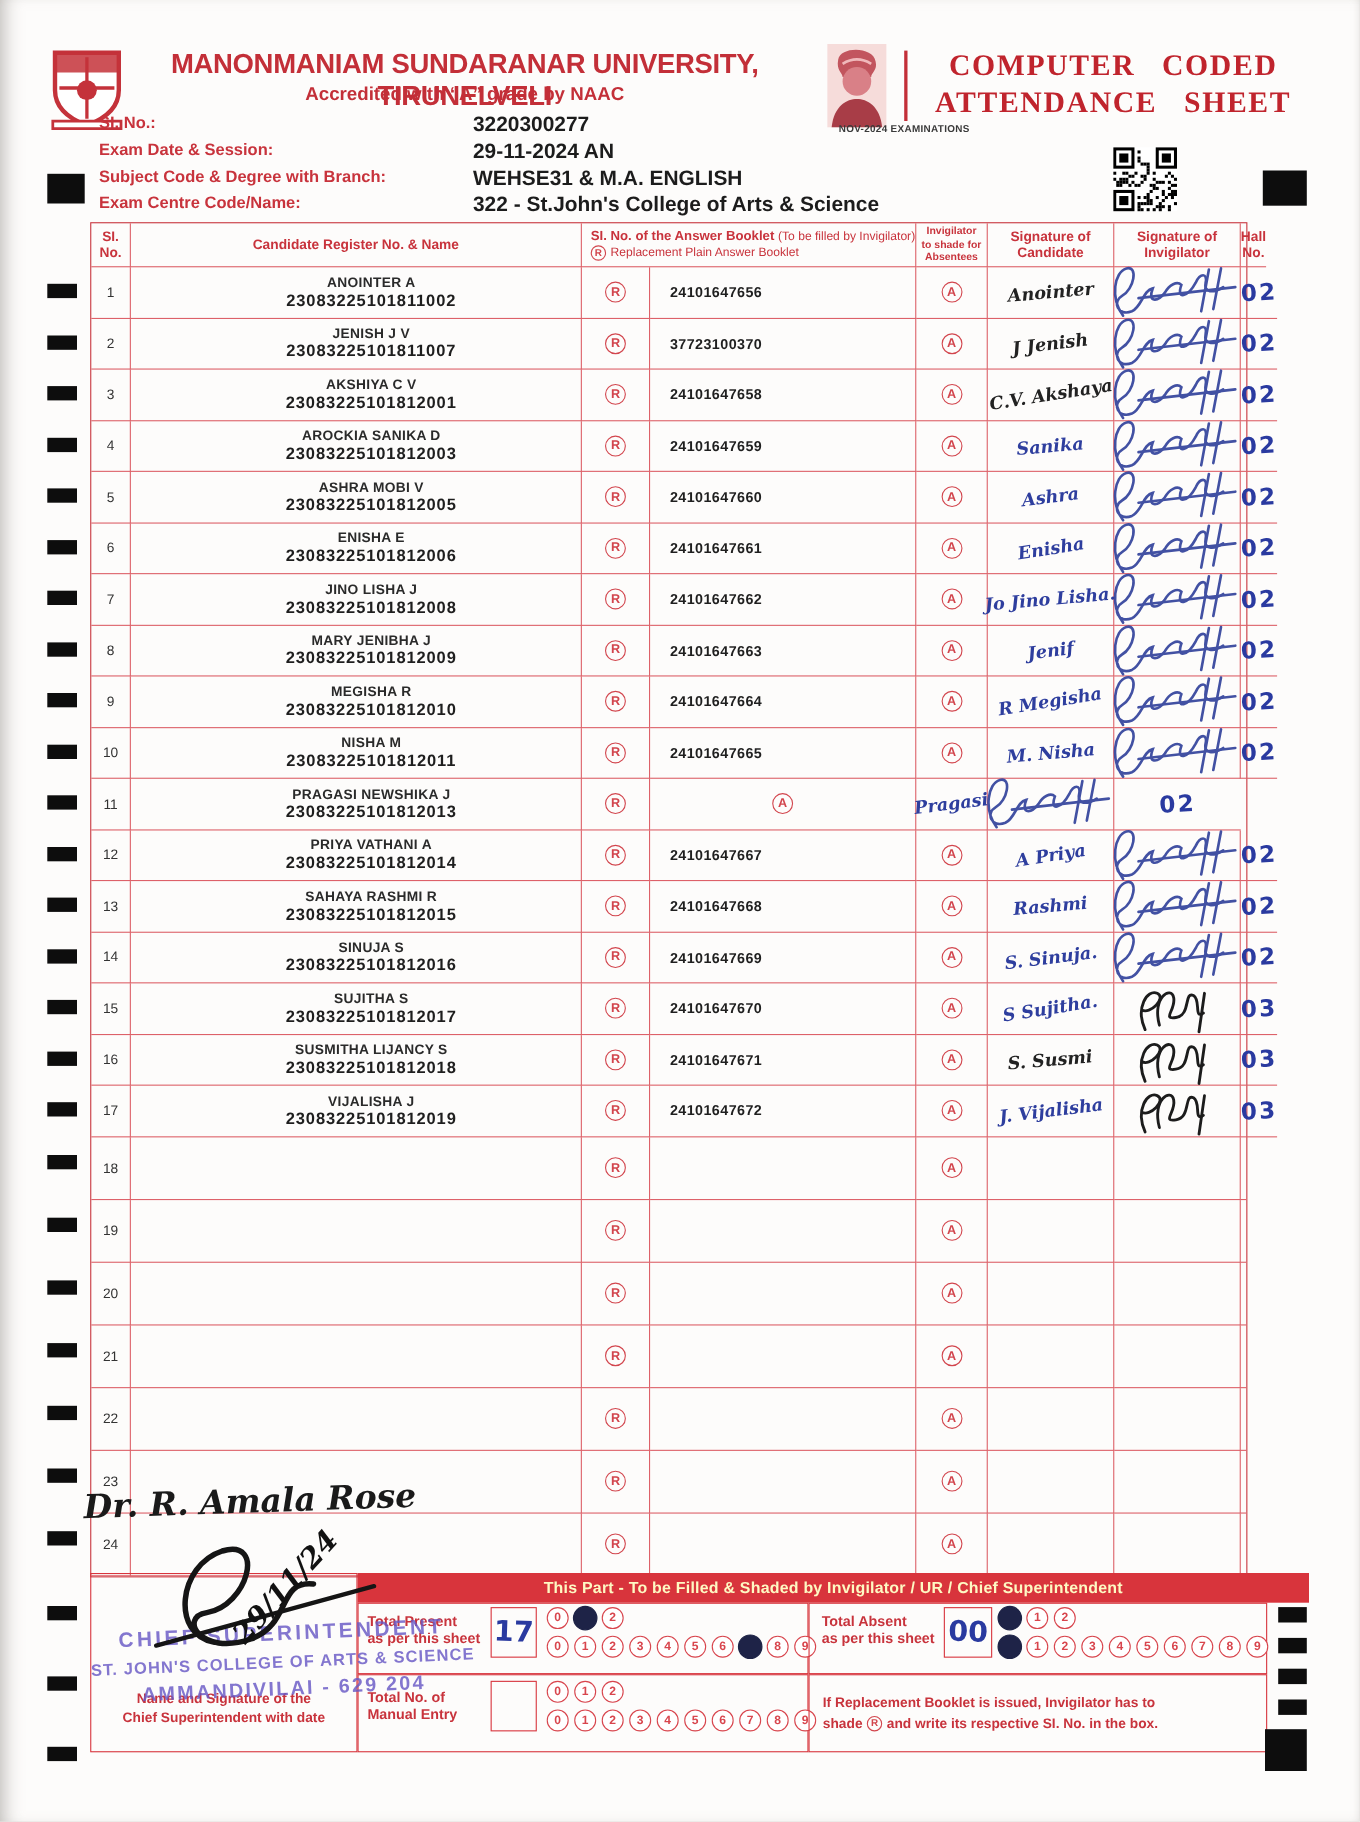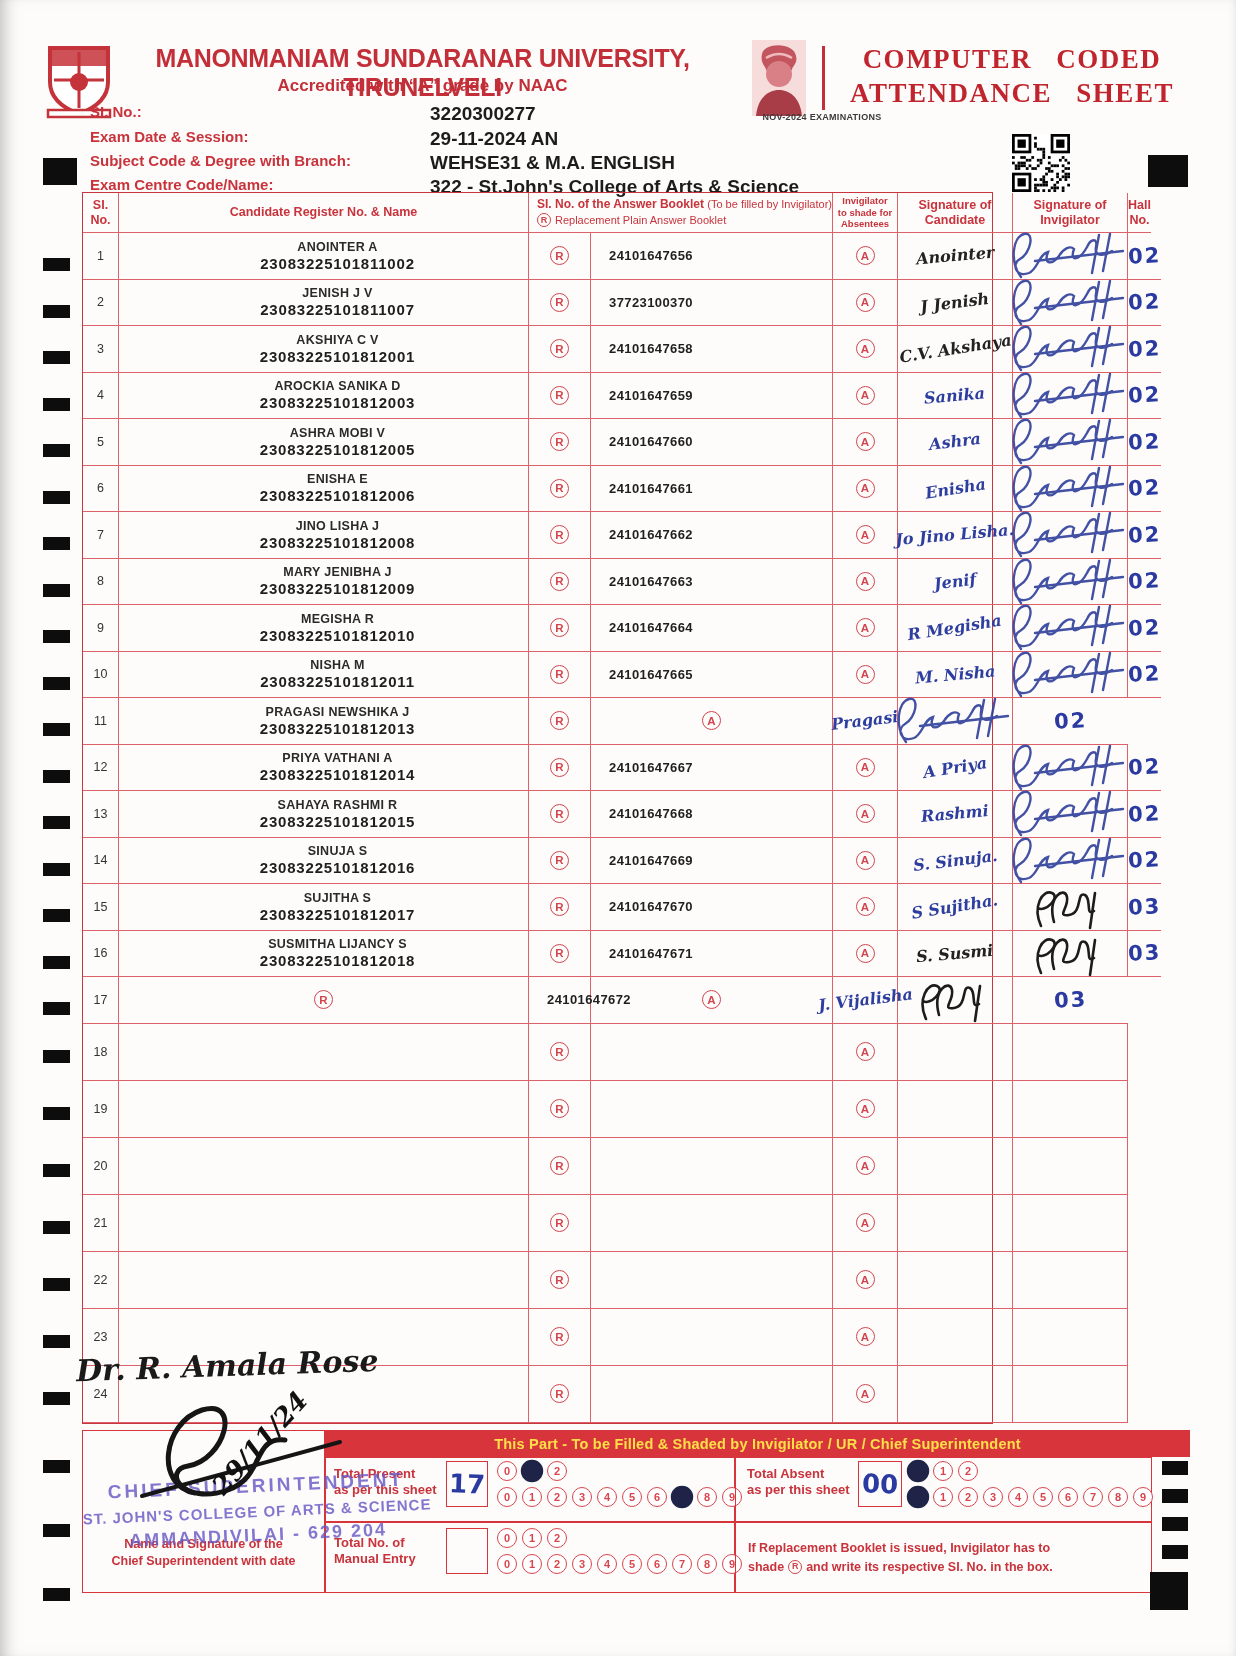--- a/index.html
+++ b/index.html
@@ -18,21 +18,21 @@
   .fld-value{position:absolute;left:430px;font-size:19px;font-weight:bold;color:#1c1c1c;}
   .portrait{position:absolute;left:752px;top:40px;width:54px;height:76px;}
   .hdr-divider{position:absolute;left:822px;top:46px;width:2.5px;height:64px;background:#c32f38;}
   .sheet-title{position:absolute;left:834px;width:356px;text-align:center;
         font-family:"Liberation Serif",serif;font-weight:bold;color:#c0242d;
         font-size:27px;letter-spacing:1.5px;word-spacing:16px;}
   .nov{position:absolute;left:742px;top:112px;width:160px;text-align:center;
         font-size:9px;font-weight:bold;color:#3a3a3a;letter-spacing:.3px;}
   .qr{position:absolute;left:1012px;top:132px;width:58px;height:62px;}
   
-  .tbl{position:absolute;left:82px;top:192px;width:911px;border:1.6px solid #c8353e;box-sizing:border-box;}
+  .tbl{position:absolute;left:82px;top:202px;width:1052px;border:1.6px solid #c8353e;box-sizing:border-box;}
   .thead,.trow{display:grid;grid-template-columns:36px 410px 62px 242px 65px 115px 115px 1fr;}
   .thead{height:40px;}
   .trow.filled{height:46.5px;}
   .trow.empty{height:57px;}
   .hc,.c{border-right:1px solid #dd6169;border-bottom:1px solid #dd6169;box-sizing:border-box;
          display:flex;align-items:center;justify-content:center;position:relative;}
   .hc:last-child,.c:last-child{border-right:none;}
   .hc{flex-direction:column;color:#c8333c;font-weight:bold;text-align:center;line-height:1.15;font-size:12.5px;}
   .hc.booklet{grid-column:3 / 5;align-items:flex-start;text-align:left;padding-left:8px;justify-content:center;}
   .hc.shade{font-size:9.5px;line-height:1.2;}
@@ -54,21 +54,21 @@
   .sig.blue{color:#2e3e9e;}
   .sig.black{color:#222;}
   .c-csig{overflow:visible;}
   .c-isig{overflow:visible;}
   .c-isig svg{position:absolute;left:-8px;top:-6px;overflow:visible;}
   .c-hall{overflow:visible;}
   .hall-hw{font-family:"DejaVu Sans",sans-serif;font-weight:bold;font-size:21px;color:#2a3aa0;
            transform:rotate(-3deg);letter-spacing:2px;}
   
   .banner{position:absolute;left:325px;top:1430px;width:865px;height:27px;background:#d8343c;
-          color:#fde047;font-weight:bold;font-size:14.5px;display:flex;align-items:center;justify-content:center;letter-spacing:.2px;}
+          color:#fef9c3;font-weight:bold;font-size:14.5px;display:flex;align-items:center;justify-content:center;letter-spacing:.2px;}
   .bcell{position:absolute;border:1.6px solid #d8343c;box-sizing:border-box;background:transparent;}
   .cell-chief{left:82px;top:1430px;width:243px;height:163px;display:flex;align-items:flex-end;justify-content:center;padding-bottom:22px;}
   .chief-label{color:#c8333c;font-weight:bold;font-size:12.5px;text-align:center;line-height:1.35;}
   .cell-present{left:325px;top:1457px;width:410px;height:65px;}
   .cell-absent{left:735px;top:1457px;width:417px;height:65px;}
   .cell-manual{left:325px;top:1522px;width:410px;height:71px;}
   .cell-note{left:735px;top:1522px;width:417px;height:71px;display:flex;flex-direction:column;justify-content:center;padding-left:12px;}
   .tot-label{position:absolute;color:#c8333c;font-weight:bold;font-size:13px;line-height:1.25;}
   .hand-box{position:absolute;border:1.6px solid #d8343c;box-sizing:border-box;display:flex;align-items:center;justify-content:center;}
   .hand-digits{font-family:"DejaVu Sans",sans-serif;font-weight:bold;font-size:26px;color:#2a3aa0;transform:rotate(2deg);}
@@ -722,20 +722,24 @@
     <path d="M68 9 L63 44"></path>
   </g>
             </svg>
           </div>
     <div class="c c-hall">
             <span class="hall-hw">03</span>
           </div>
         </div>
         <div class="trow filled">
     <div class="c c-sl">17</div>
+    <div class="c c-name">
+            <div class="nm">VIJALISHA J</div>
+            <div class="rg">23083225101812019</div>
+          </div>
     <div class="c c-r">
             <span class="circ">R</span>
           </div>
     <div class="c c-bk">24101647672</div>
     <div class="c c-a">
             <span class="circ">A</span>
           </div>
     <div class="c c-csig">
             <span class="sig blue" style="transform:rotate(-7deg)">J. Vijalisha</span>
           </div>

